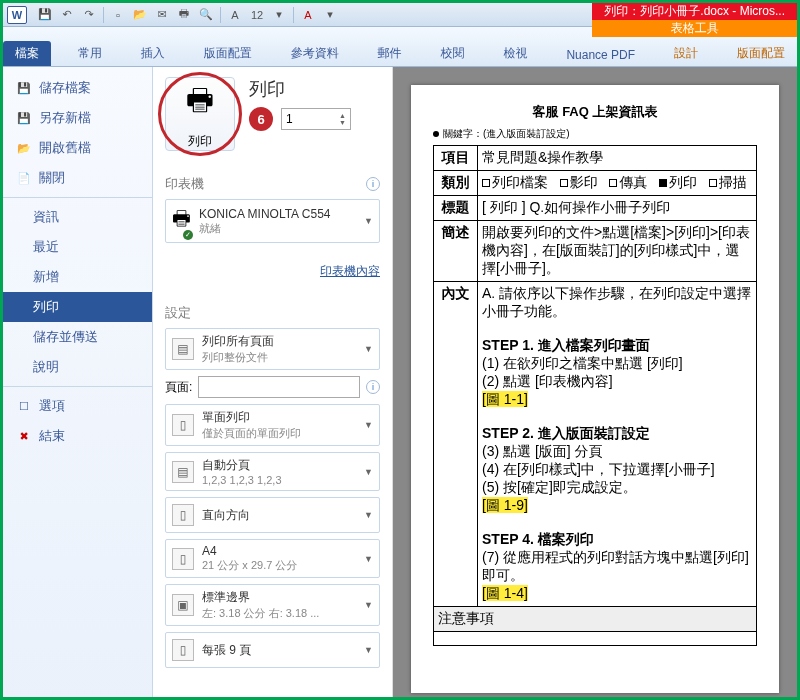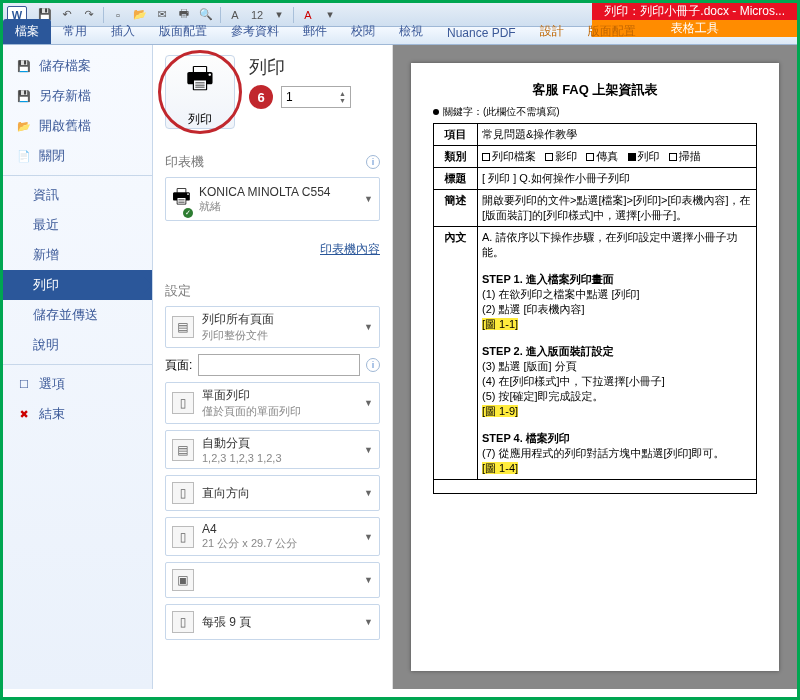--- a/index.html
+++ b/index.html
@@ -10,21 +10,21 @@
   .wicon { width: 20px; height: 18px; margin: 0 4px; background: #fff; border: 1px solid #3b5998; color: #2b579a; font-weight: bold; font-size: 11px; display:flex; align-items:center; justify-content:center; border-radius:2px; }
   .qat { display: flex; gap: 6px; padding: 0 6px; align-items:center; }
   .qat-btn { width: 16px; height: 16px; display:flex; align-items:center; justify-content:center; color:#555; font-size:11px; }
   .qat-sep { width:1px; height:16px; background:#a9c0da; }
   .title-tabs { display:flex; margin-left:auto; height:100%;flex-direction:column; }
   .title-tab { height:100%; display:flex; align-items:center; padding:0 12px; color:#fff; font-size:12px; }
   .title-tab.red { background:#e81123; }
   .title-tab.orange { background:#ff8c00; min-width:140px; justify-content:center; }
 
   
-  .ribbon { height: 18px; background: linear-gradient(#f4f9ff,#dce9f7); border-bottom:1px solid #9fb8d6; display:flex; align-items:flex-end; }
+  .ribbon { height: 40px; background: linear-gradient(#f4f9ff,#dce9f7); border-bottom:1px solid #9fb8d6; display:flex; align-items:flex-end;justify-content:space-between; }
   .rtab { padding: 4px 12px; color:#3b5998; font-size:12px; cursor:default; }
   .rtab.active { background:#2b579a; color:#fff; border-radius:3px 3px 0 0; }
   .rtab.context { color:#bf6500; }
 
   
   .backstage { display:flex; height: calc(700px - 24px - 26px - 6px); }
   .bs-nav { width: 150px; background: linear-gradient(#f7faff,#eaf1fb); border-right:1px solid #c7d7ea; padding-top:6px; }
   .bs-item { display:flex; align-items:center; gap:8px; padding:6px 14px; color:#3b5998; font-size:13px; }
   .bs-item .ico { width:14px; height:14px; display:inline-flex; align-items:center; justify-content:center; font-size:11px; color:#3b5998; }
   .bs-item.selected { background:#2b579a; color:#fff; position:relative; }
@@ -66,21 +66,21 @@
   .pages-row { display:flex; align-items:center; gap:6px; margin-top:6px; }
   .pages-input { flex:1; height:22px; border:1px solid #aaa; }
 
   
   .preview { flex:1; background:#888; padding:18px; overflow:hidden; }
   .page { background:#fff; width:100%; height:100%; box-shadow:0 0 4px rgba(0,0,0,.4); padding:18px 22px; font-size:10px; color:#000; overflow:hidden;}
   .doc-title { text-align:center; font-weight:bold; font-size:13px; }
   .keywords { margin:6px 0 4px; font-size:10px; }
   .bullet { display:inline-block; width:6px; height:6px; background:#000; border-radius:50%; margin-right:4px; vertical-align:middle;}
   table.faq { border-collapse:collapse; width:100%; }
-  table.faq td { border:1px solid #000; padding:3px 4px; vertical-align:top; font-size:11px; }
+  table.faq td { border:1px solid #000; padding:3px 4px; vertical-align:top; font-size:14px; }
   .rowhead { width:44px; font-weight:bold; text-align:center; }
   .chk { display:inline-block; width:8px; height:8px; border:1px solid #000; margin-right:2px; vertical-align:middle; }
   .chk.filled { background:#000; }
   .hl { background:#ffec3d; }
 </style>
 </head>
 <body>
 
 <div class="titlebar">
   <div class="wicon">W</div>
@@ -237,35 +237,39 @@
     <div class="setting-row">
       <span class="sico">▯</span>
       <span class="setting-text">
           <span class="setting-main">A4</span>
           <span class="setting-sub">21 公分 x 29.7 公分</span>
         </span>
       <span class="dd">▼</span>
     </div>
     <div class="setting-row">
       <span class="sico">▣</span>
+      <span class="setting-text">
+          <span class="setting-main">標準邊界</span>
+          <span class="setting-sub">左: 3.18 公分   右: 3.18 ...</span>
+        </span>
       <span class="dd">▼</span>
     </div>
     <div class="setting-row">
       <span class="sico">▯</span>
       <span class="setting-text">
           <span class="setting-main">每張 9 頁</span>
         </span>
       <span class="dd">▼</span>
     </div>
   </div>
 
   <div class="preview">
     <div class="page">
       <div class="doc-title">客服 FAQ 上架資訊表</div>
-      <div class="keywords"><span class="bullet"></span><span>關鍵字：(此欄位不需填寫)</span></div>
+      <div class="keywords"><span class="bullet"></span><span>關鍵字：(進入版面裝訂設定)</span></div>
       <table class="faq">
         <tbody>
             <tr>
               <td class="rowhead">項目</td>
               <td>常見問題&amp;操作教學</td>
             </tr>
         <tr>
               <td class="rowhead">類別</td>
           <td>
             <span class="chk"></span><span>列印檔案</span>&nbsp;&nbsp;
@@ -295,20 +299,23 @@
             <div>(3) 點選 [版面] 分頁</div>
             <div>(4) 在[列印樣式]中，下拉選擇[小冊子]</div>
             <div>(5) 按[確定]即完成設定。</div>
             <div><span class="hl">[圖 1-9]</span></div><br>
             <div><b>STEP 4.  檔案列印</b></div>
             <div>(7) 從應用程式的列印對話方塊中點選[列印]即可。</div>
             <div><span class="hl">[圖 1-4]</span></div>
           </td>
             </tr>
         <tr>
+              <td colspan="2" style="background:#eee">注意事項</td>
+            </tr>
+        <tr>
               <td colspan="2" style="height:14px"></td>
             </tr>
       </tbody>
         </table>
     </div>
   </div>
 
 </div>
 
 </body></html>

